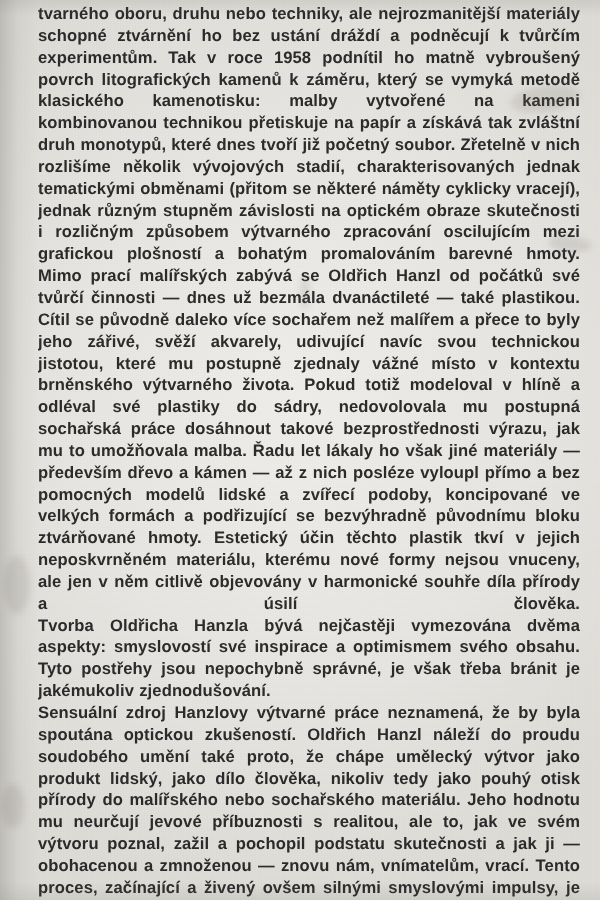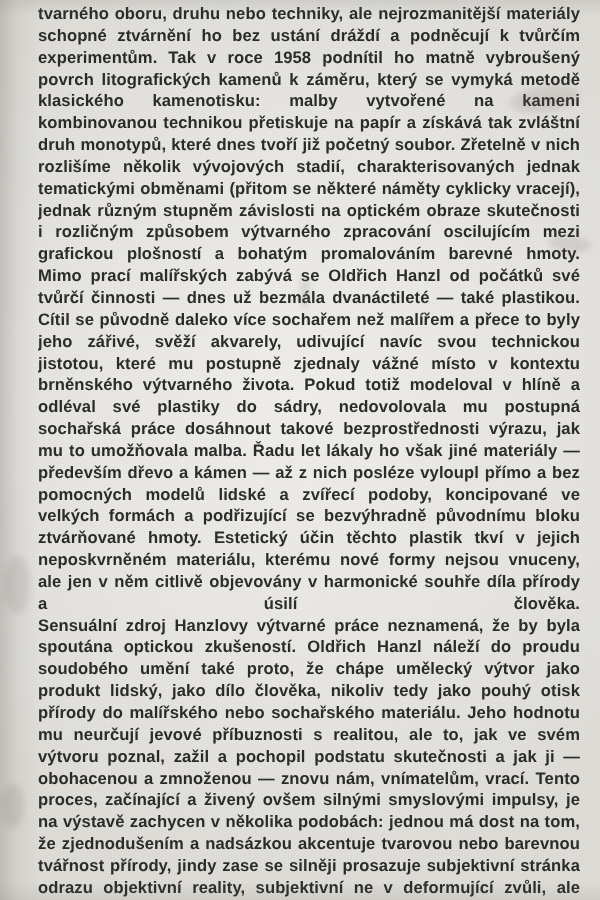--- a/index.html
+++ b/index.html
@@ -103,20 +103,21 @@
   }
 </style>
 </head>
 <body>
 
 <div id="page">
 
   <div id="text-column">
     <p class="para justify-all">tvarného oboru, druhu nebo techniky, ale nejrozmanitější materiály schopné ztvárnění ho bez ustání dráždí a podněcují k tvůrčím experimentům. Tak v roce 1958 podnítil ho matně vybroušený povrch litografických kamenů k záměru, který se vymyká metodě klasického kamenotisku: malby vytvořené na kameni kombinovanou technikou přetiskuje na papír a získává tak zvláštní druh monotypů, které dnes tvoří již početný soubor. Zřetelně v nich rozlišíme několik vývojových stadií, charakterisovaných jednak tematickými obměnami (přitom se některé náměty cyklicky vracejí), jednak různým stupněm závislosti na optickém obraze skutečnosti i rozličným způsobem výtvarného zpracování oscilujícím mezi grafickou plošností a bohatým promalováním barevné hmoty.</p>
     <p class="para justify-all">Mimo prací malířských zabývá se Oldřich Hanzl od počátků své tvůrčí činnosti — dnes už bezmála dvanáctileté — také plastikou. Cítil se původně daleko více sochařem než malířem a přece to byly jeho zářivé, svěží akvarely, udivující navíc svou technickou jistotou, které mu postupně zjednaly vážné místo v kontextu brněnského výtvarného života. Pokud totiž modeloval v hlíně a odléval své plastiky do sádry, nedovolovala mu postupná sochařská práce dosáhnout takové bezprostřednosti výrazu, jak mu to umožňovala malba. Řadu let lákaly ho však jiné materiály — především dřevo a kámen — až z nich posléze vyloupl přímo a bez pomocných modelů lidské a zvířecí podoby, koncipované ve velkých formách a podřizující se bezvýhradně původnímu bloku ztvárňované hmoty. Estetický účin těchto plastik tkví v jejich neposkvrněném materiálu, kterému nové formy nejsou vnuceny, ale jen v něm citlivě objevovány v harmonické souhře díla přírody a úsilí člověka.</p>
+    <p class="para">Tvorba Oldřicha Hanzla bývá nejčastěji vymezována dvěma aspekty: smyslovostí své inspirace a optimismem svého obsahu. Tyto postřehy jsou nepochybně správné, je však třeba bránit je jakémukoliv zjednodušování.</p>
     <p class="para justify-all">Sensuální zdroj Hanzlovy výtvarné práce neznamená, že by byla spoutána optickou zkušeností. Oldřich Hanzl náleží do proudu soudobého umění také proto, že chápe umělecký výtvor jako produkt lidský, jako dílo člověka, nikoliv tedy jako pouhý otisk přírody do malířského nebo sochařského materiálu. Jeho hodnotu mu neurčují jevové příbuznosti s realitou, ale to, jak ve svém výtvoru poznal, zažil a pochopil podstatu skutečnosti a jak ji — obohacenou a zmnoženou — znovu nám, vnímatelům, vrací. Tento proces, začínající a živený ovšem silnými smyslovými impulsy, je na výstavě zachycen v několika podobách: jednou má dost na tom, že zjednodušením a nadsázkou akcentuje tvarovou nebo barevnou tvářnost přírody, jindy zase se silněji prosazuje subjektivní stránka odrazu objektivní reality, subjektivní ne v deformující zvůli, ale naopak v kázni, jíž podřizuje jev zákonitostem</p>
   </div>
 
   <div id="grain"></div>
   <div id="gutter-shade"></div>
   <div id="edge-shade-top"></div>
   <div id="edge-shade-bottom"></div>
 
   <div class="smudge" style="left:510px; top:86px;  width:70px; height:26px; transform:rotate(-8deg);"></div>
   <div class="smudge" style="left:300px; top:276px; width:10px; height:34px;"></div>

